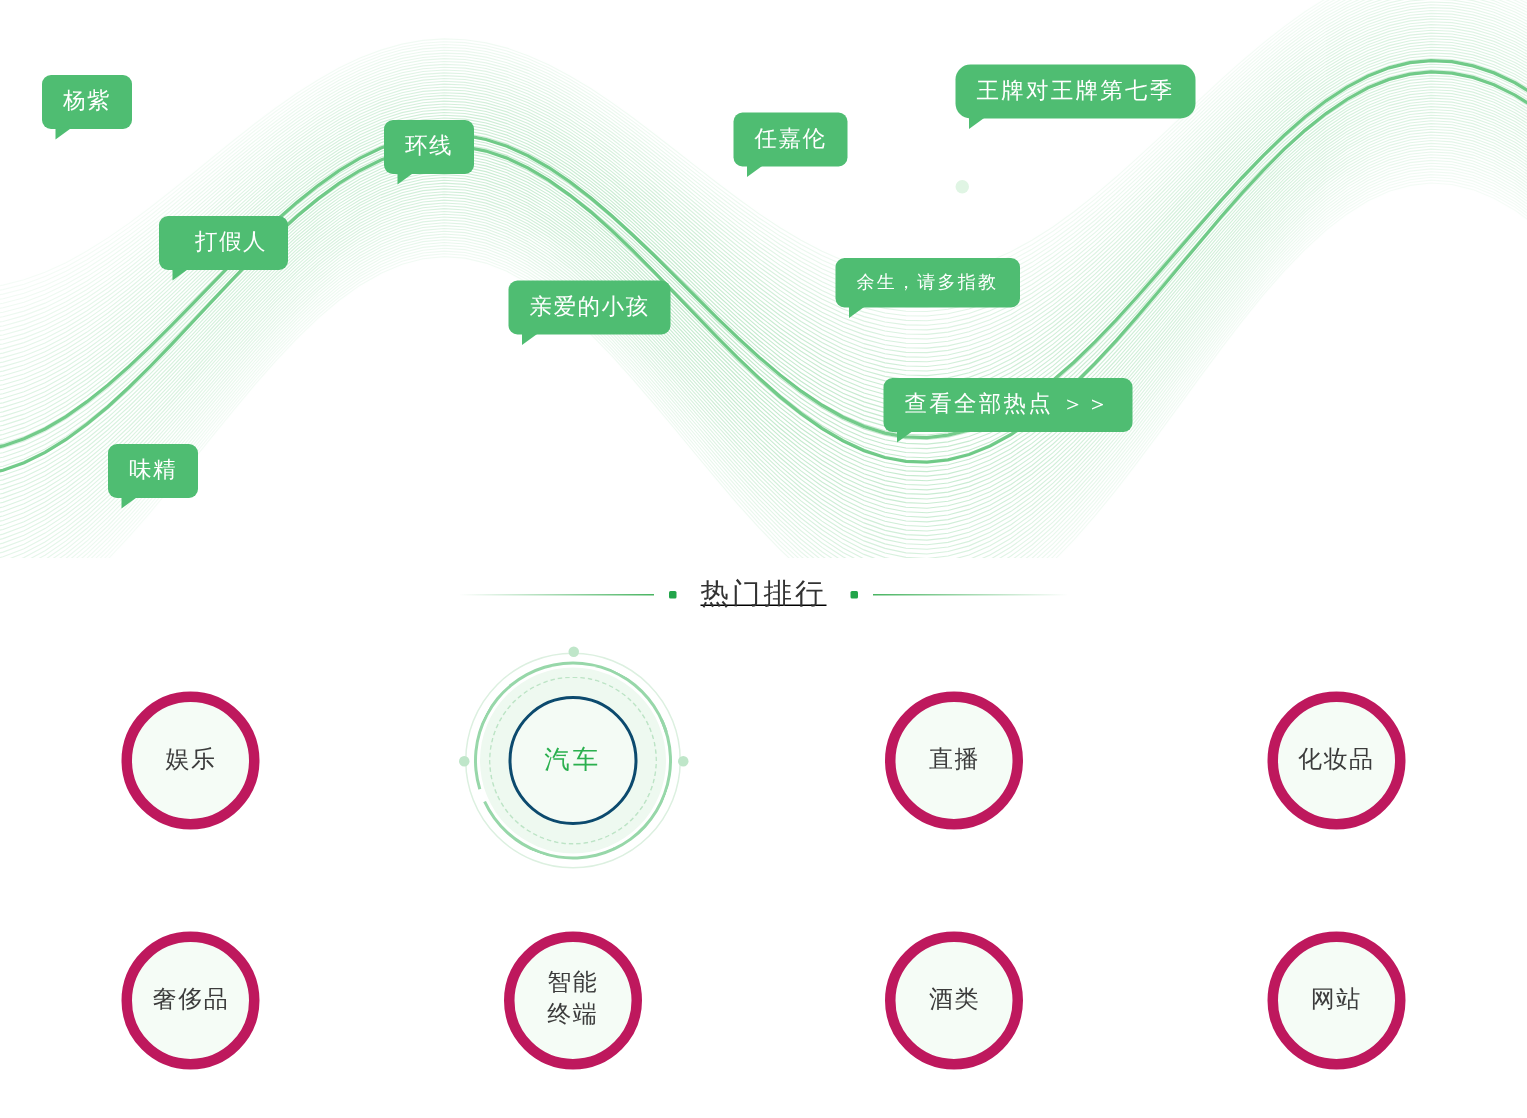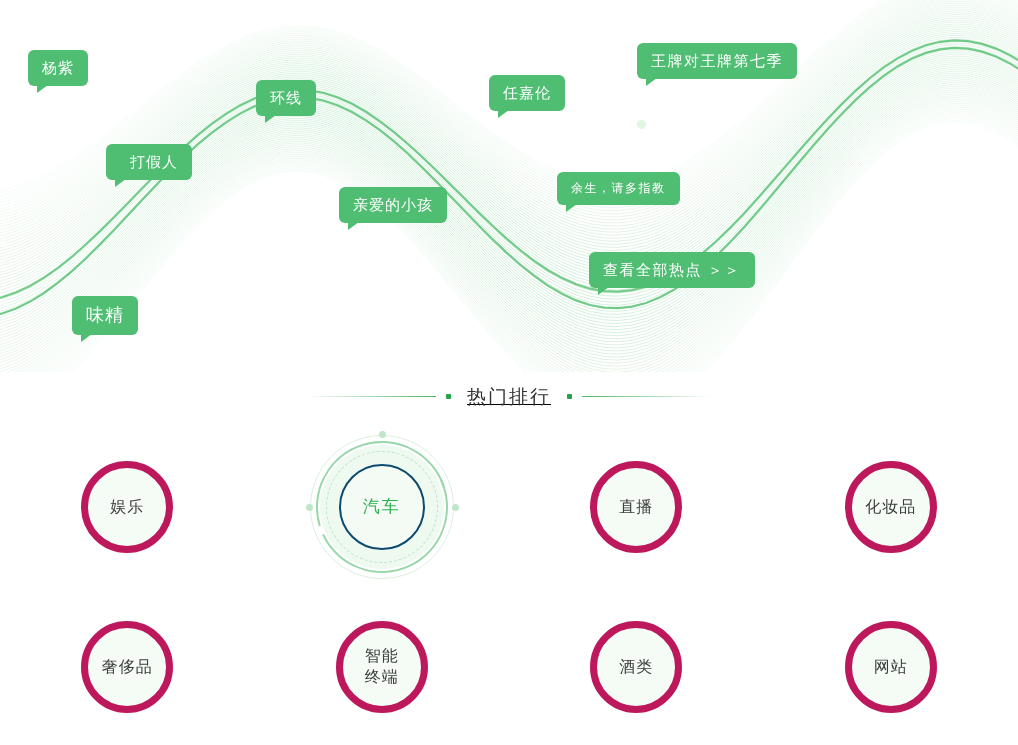--- a/index.html
+++ b/index.html
@@ -323,25 +323,25 @@
         <path d="M-40.0 299.6 L-26.0 300.9 L-12.0 300.1 L2.0 297.3 L16.0 292.5 L30.0 286.0 L44.0 277.7 L58.0 267.8 L72.0 256.7 L86.0 244.3 L100.0 231.1 L114.0 217.2 L128.0 203.0 L142.0 188.6 L156.0 174.3 L170.0 160.4 L184.0 147.2 L198.0 134.9 L212.0 123.7 L226.0 113.8 L240.0 105.4 L254.0 98.7 L268.0 93.8 L282.0 90.7 L296.0 89.5 L310.0 90.3 L324.0 93.0 L338.0 97.5 L352.0 103.8 L366.0 111.8 L380.0 121.3 L394.0 132.1 L408.0 144.0 L422.0 156.8 L436.0 170.2 L450.0 184.1 L464.0 198.0 L478.0 211.9 L492.0 225.3 L506.0 238.1 L520.0 250.0 L534.0 260.8 L548.0 270.2 L562.0 278.1 L576.0 284.3 L590.0 288.7 L604.0 291.2 L618.0 291.7 L632.0 290.1 L646.0 286.6 L660.0 281.1 L674.0 273.7 L688.0 264.5 L702.0 253.7 L716.0 241.5 L730.0 227.9 L744.0 213.4 L758.0 198.0 L772.0 182.1 L786.0 165.9 L800.0 149.8 L814.0 133.8 L828.0 118.5 L842.0 103.9 L856.0 90.3 L870.0 78.0 L884.0 67.2 L898.0 58.1 L912.0 50.7 L926.0 45.2 L940.0 41.8 L954.0 40.4 L968.0 41.1 L982.0 43.9 L996.0 48.6 L1010.0 55.2 L1024.0 63.7 L1038.0 73.7 L1052.0 85.2"></path>
         <path d="M-40.0 316.1 L-26.0 317.3 L-12.0 316.5 L2.0 313.5 L16.0 308.5 L30.0 301.6 L44.0 293.0 L58.0 282.7 L72.0 271.1 L86.0 258.2 L100.0 244.4 L114.0 230.0 L128.0 215.1 L142.0 200.1 L156.0 185.3 L170.0 170.8 L184.0 157.0 L198.0 144.2 L212.0 132.6 L226.0 122.3 L240.0 113.6 L254.0 106.6 L268.0 101.5 L282.0 98.3 L296.0 97.1 L310.0 97.9 L324.0 100.7 L338.0 105.4 L352.0 112.0 L366.0 120.3 L380.0 130.2 L394.0 141.4 L408.0 153.8 L422.0 167.2 L436.0 181.2 L450.0 195.7 L464.0 210.2 L478.0 224.7 L492.0 238.7 L506.0 252.1 L520.0 264.5 L534.0 275.7 L548.0 285.6 L562.0 293.8 L576.0 300.4 L590.0 305.0 L604.0 307.6 L618.0 308.1 L632.0 306.6 L646.0 303.0 L660.0 297.3 L674.0 289.7 L688.0 280.2 L702.0 269.0 L716.0 256.3 L730.0 242.3 L744.0 227.2 L758.0 211.3 L772.0 194.8 L786.0 178.0 L800.0 161.3 L814.0 144.7 L828.0 128.8 L842.0 113.7 L856.0 99.6 L870.0 86.9 L884.0 75.7 L898.0 66.2 L912.0 58.5 L926.0 52.9 L940.0 49.4 L954.0 47.9 L968.0 48.7 L982.0 51.6 L996.0 56.5 L1010.0 63.4 L1024.0 72.2 L1038.0 82.7 L1052.0 94.6"></path>
       </g>
   </svg>
 
   <div id="bubble-layer">
       <div class="bubble" style="left: 28px; top: 50px; font-size: 15px;">杨紫</div>
       <div class="bubble" style="left: 106px; top: 144px; font-size: 15px; padding-left: 24px;">打假人</div>
       <div class="bubble" style="left: 256px; top: 80px; font-size: 15px;">环线</div>
       <div class="bubble" style="left: 489px; top: 75px; font-size: 15px;">任嘉伦</div>
-      <div class="bubble wide" style="left: 637px; top: 43px; font-size: 15px;">王牌对王牌第七季</div>
+      <div class="bubble wide" style="left: 637px; top: 43px; font-size: 15px; border-radius: 10px;">王牌对王牌第七季</div>
       <div class="bubble" style="left: 339px; top: 187px; font-size: 15px;">亲爱的小孩</div>
       <div class="bubble wide" style="left: 557px; top: 172px; font-size: 12px;">余生，请多指教</div>
       <div class="bubble wide" style="left: 589px; top: 252px; font-size: 15px;">查看全部热点  ＞＞</div>
-      <div class="bubble" style="left: 72px; top: 296px; font-size: 18px;">味精</div>
+      <div class="bubble" style="left: 72px; top: 296px; font-size: 15px;">味精</div>
     </div>
 
   <div id="hot-dot"></div>
 </div>
 
 <div id="rank-section">
 
   <div id="section-title">
     <span class="title-rule left"></span>
     <span class="title-dot"></span>

